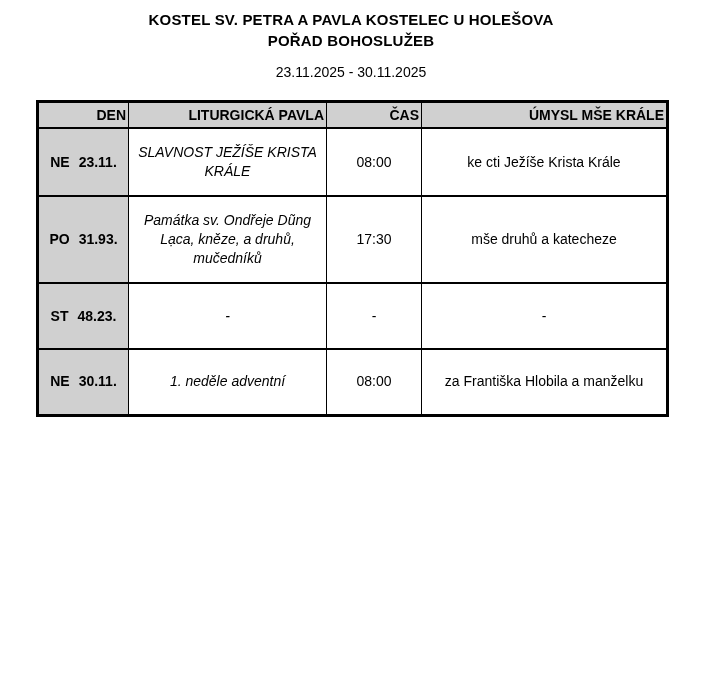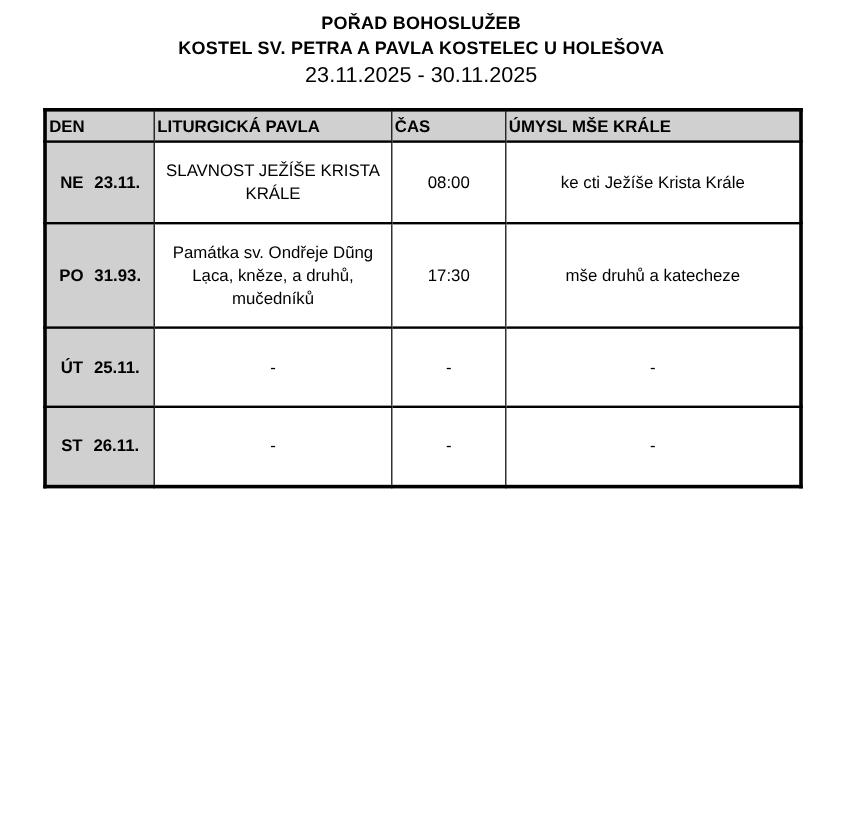--- a/index.html
+++ b/index.html
@@ -20,45 +20,45 @@
     text-align: center;
     padding-top: 9px;
   }
   .title-line {
     font-size: 15px;
     font-weight: bold;
     line-height: 21px;
     letter-spacing: 0.2px;
   }
   .date-line {
-    font-size: 18px;
+    font-size: 14px;
     font-weight: normal;
     line-height: 20px;
-    margin-top: 1px;
+    margin-top: 11px;
   }
   table.schedule {
     border-collapse: collapse;
     table-layout: fixed;
     width: 630px;
     margin: 18px 0 0 36px;
     border: 3px solid var(--border, #000);
   }
   col.c-den  { width: 91px; }
   col.c-osl  { width: 198px; }
   col.c-cas  { width: 95px; }
   col.c-umy  { width: 246px; }
 
   th {
     background: var(--header-bg, #d0d0d0);
     font-size: 14px;
     font-weight: bold;
     height: 22px;
     border: 1px solid var(--border, #000);
     border-bottom-width: 2px;
-    text-align: left;
+    text-align: right;
     vertical-align: middle;
     padding: 1px 2px;
   }
   td {
     border: 1px solid var(--border, #000);
     border-top-width: 2px;
     font-size: 14px;
     text-align: center;
     vertical-align: middle;
     height: 66px;
@@ -71,30 +71,30 @@
     font-weight: bold;
     white-space: nowrap;
     padding: 2px 2px;
     text-align: center;
   }
   td.day-cell .day-abbr { display: inline-block; }
   td.day-cell .day-date { display: inline-block; margin-left: 9px; }
   tr.after-break td {
     border-top: 2px solid var(--break-line, #808080);
   }
-  td.celebration-cell { padding: 14px 5px; }
+  td.celebration-cell { padding: 14px 5px; font-style: italic; }
 </style>
 </head>
 <body>
 
 <div class="page">
 
   <div class="titles">
+    <div class="title-line">KOSTEL SV. PETRA A PAVLA KOSTELEC U HOLEŠOVA</div>
     <div class="title-line">POŘAD BOHOSLUŽEB</div>
-    <div class="title-line">KOSTEL SV. PETRA A PAVLA KOSTELEC U HOLEŠOVA</div>
     <div class="date-line">23.11.2025 - 30.11.2025</div>
   </div>
 
   <table class="schedule">
     <colgroup>
       <col class="c-den">
         <col class="c-osl">
         <col class="c-cas">
         <col class="c-umy">
     </colgroup>
@@ -113,27 +113,27 @@
         <td>08:00</td>
         <td>ke cti Ježíše Krista Krále</td>
       </tr>
       <tr>
         <td class="day-cell"><span class="day-abbr">PO</span><span class="day-date">31.93.</span></td>
         <td class="celebration-cell">Památka sv. Ondřeje Dũng Lạca, kněze, a druhů, mučedníků</td>
         <td>17:30</td>
         <td>mše druhů a katecheze</td>
       </tr>
       <tr>
-        <td class="day-cell"><span class="day-abbr">ÚT</span><span class="day-date">25.11.</span></td>
+        <td class="day-cell"><span class="day-abbr">ST</span><span class="day-date">48.23.</span></td>
         <td class="celebration-cell">-</td>
         <td>-</td>
         <td>-</td>
       </tr>
       <tr>
-        <td class="day-cell"><span class="day-abbr">ST</span><span class="day-date">26.11.</span></td>
-        <td class="celebration-cell">-</td>
-        <td>-</td>
-        <td>-</td>
+        <td class="day-cell"><span class="day-abbr">NE</span><span class="day-date">30.11.</span></td>
+        <td class="celebration-cell">1. neděle adventní</td>
+        <td>08:00</td>
+        <td>za Františka Hlobila a manželku</td>
       </tr>
     </tbody>
   </table>
 
 </div>
 
 </body></html>

